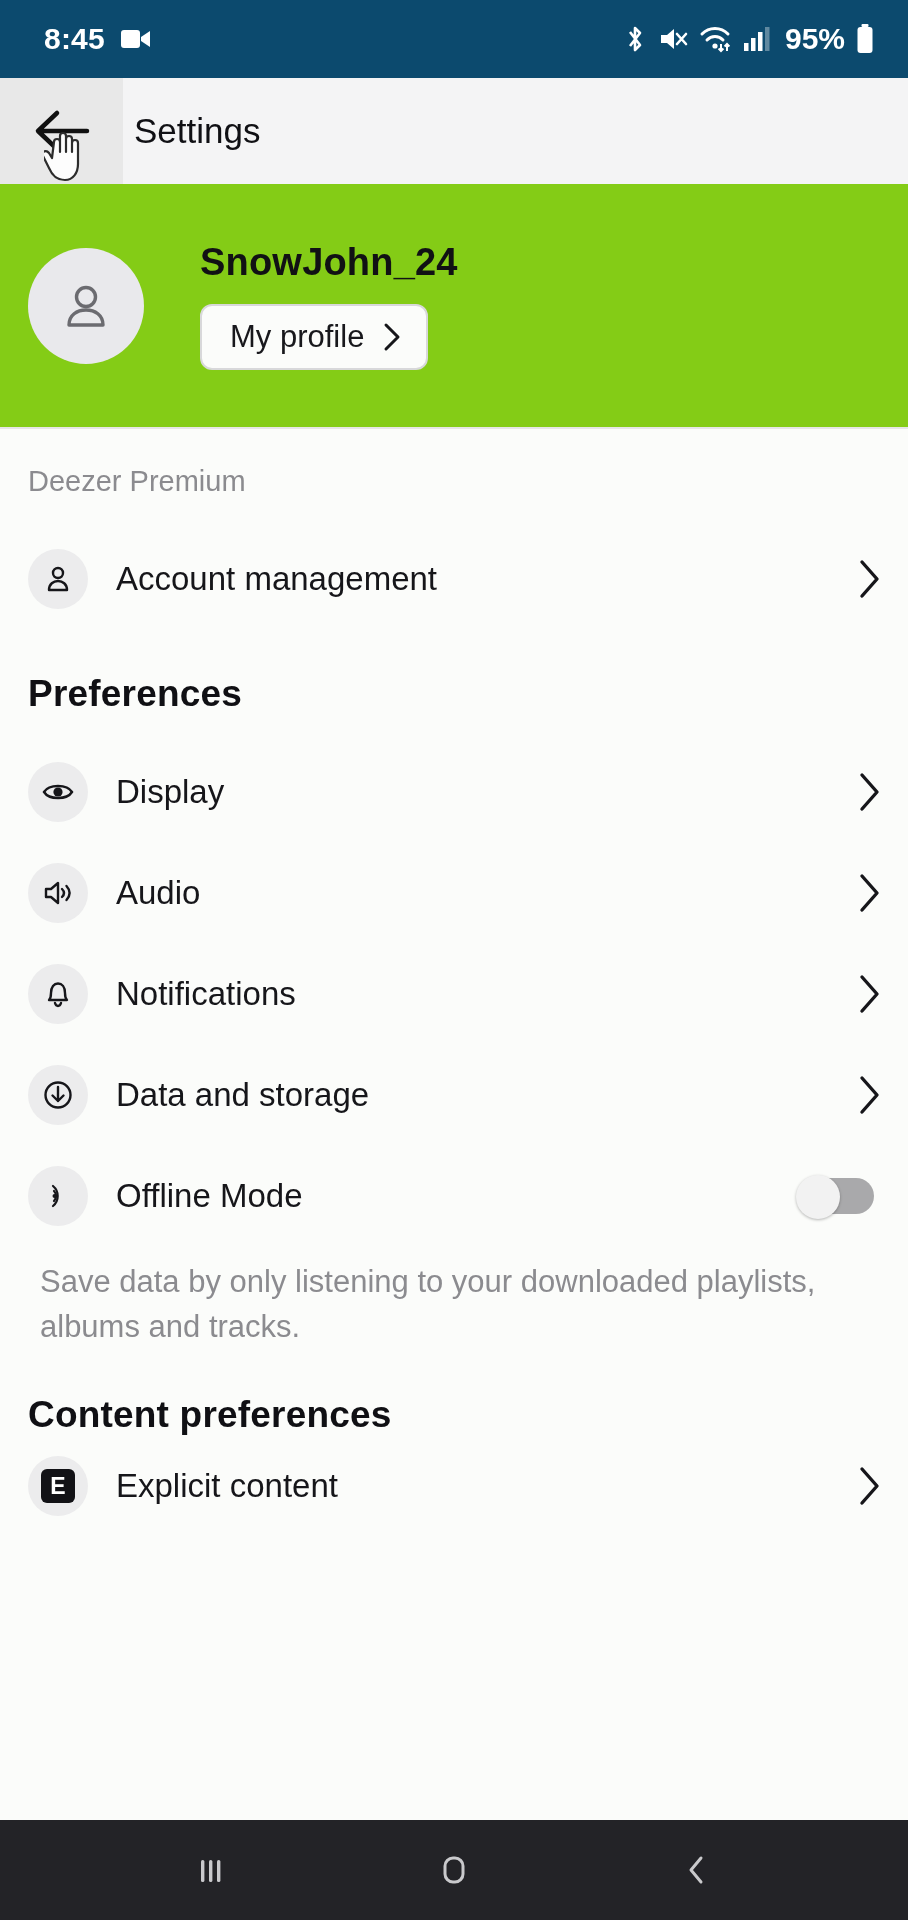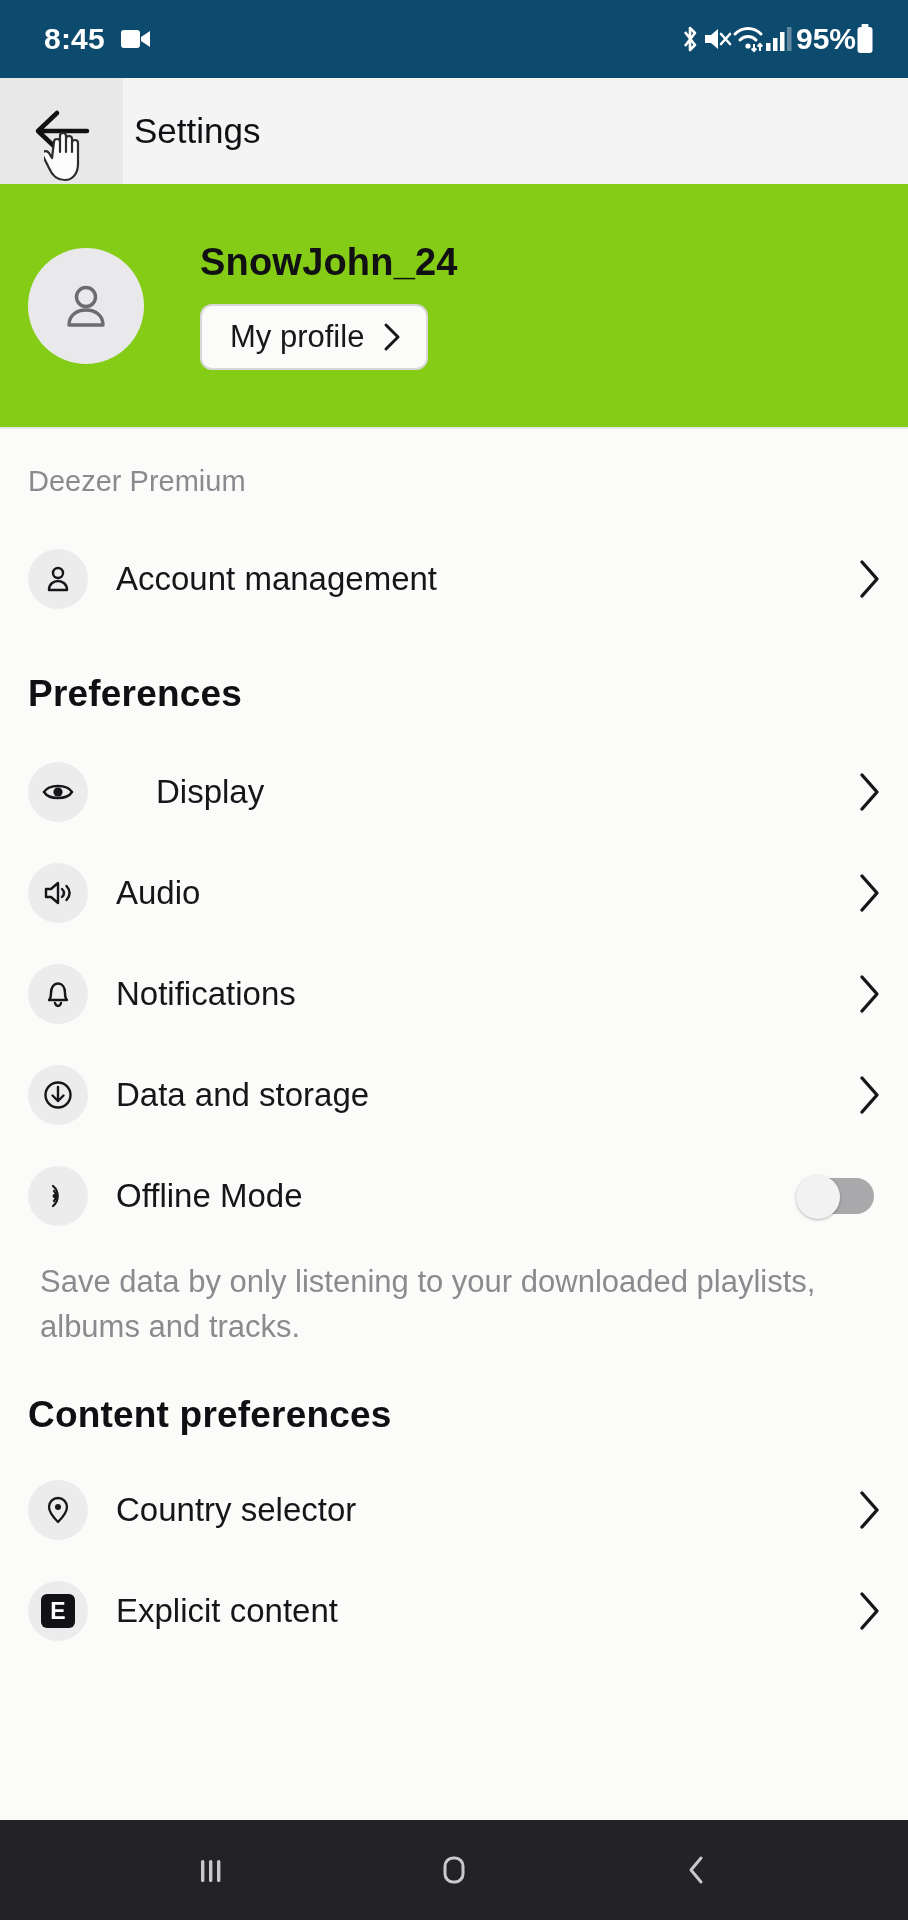--- a/index.html
+++ b/index.html
@@ -16,21 +16,21 @@
     height:78px;
     background:#0c4a6e;
     display:flex;
     align-items:center;
     justify-content:space-between;
     padding:0 34px 0 44px;
     color:#fff;
   }
   .sb-left { display:flex; align-items:center; gap:16px; }
   .sb-time { font-size:30px; font-weight:600; letter-spacing:0.2px; color:#fff; }
-  .sb-right { display:flex; align-items:center; }
+  .sb-right { display:flex; align-items:center; gap:11px; }
   .sb-pct { font-size:30px; font-weight:600; color:#fff; margin-left:4px; }
   .sb-ico { display:block; }
 
   
   .appbar {
     height:106px;
     background:#f4f4f5;
     display:flex;
     align-items:center;
     position:relative;
@@ -284,21 +284,21 @@
       </svg>
     </div>
     <div class="row-label">Account management</div>
     <svg class="chev" width="26" height="44" viewBox="0 0 26 44">
       <path d="M6 5 L21 22 L6 39" stroke="#16161a" stroke-width="3.4" fill="none" stroke-linecap="round" stroke-linejoin="round"></path>
     </svg>
   </div>
 
   <div class="section-title">Preferences</div>
 
-  <div class="row" style="margin-top:26px;gap:40px;">
+  <div class="row" style="margin-top:26px;">
     <div class="row-icon">
       <svg width="34" height="34" viewBox="0 0 34 34">
         <path d="M3 17 C8 9 26 9 31 17 C26 25 8 25 3 17 Z" stroke="#16161a" stroke-width="2.4" fill="none"></path>
         <circle cx="17" cy="17" r="4.6" fill="#16161a"></circle>
       </svg>
     </div>
     <div class="row-label">Display</div>
     <svg class="chev" width="26" height="44" viewBox="0 0 26 44">
       <path d="M6 5 L21 22 L6 39" stroke="#16161a" stroke-width="3.4" fill="none" stroke-linecap="round" stroke-linejoin="round"></path>
     </svg>
@@ -356,32 +356,20 @@
     <div class="toggle">
       <div class="toggle-track"></div>
       <div class="toggle-knob"></div>
     </div>
   </div>
 
   <div class="helper">Save data by only listening to your downloaded playlists, albums and tracks.</div>
 
   <div class="section-title">Content preferences</div>
 
-  <div class="row" style="margin-top:24px;">
-    <div class="row-icon">
-      <svg width="30" height="34" viewBox="0 0 30 34">
-        <path d="M15 5 C20 5 24 9 24 14 C24 20 15 29 15 29 C15 29 6 20 6 14 C6 9 10 5 15 5 Z" stroke="#16161a" stroke-width="2.3" fill="none" stroke-linejoin="round"></path>
-        <circle cx="15" cy="14" r="3" fill="#16161a"></circle>
-      </svg>
-    </div>
-    <div class="row-label">Country selector</div>
-    <svg class="chev" width="26" height="44" viewBox="0 0 26 44">
-      <path d="M6 5 L21 22 L6 39" stroke="#16161a" stroke-width="3.4" fill="none" stroke-linecap="round" stroke-linejoin="round"></path>
-    </svg>
-  </div>
 
   <div class="row">
     <div class="row-icon">
       <div class="badge-e">E</div>
     </div>
     <div class="row-label">Explicit content</div>
     <svg class="chev" width="26" height="44" viewBox="0 0 26 44">
       <path d="M6 5 L21 22 L6 39" stroke="#16161a" stroke-width="3.4" fill="none" stroke-linecap="round" stroke-linejoin="round"></path>
     </svg>
   </div>

